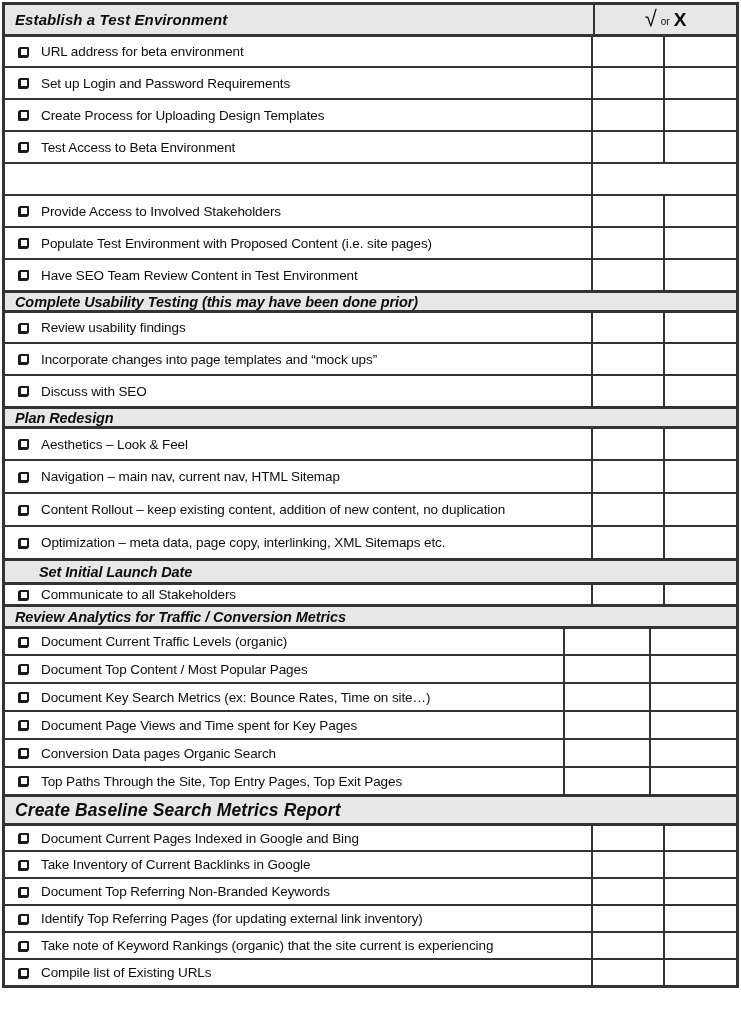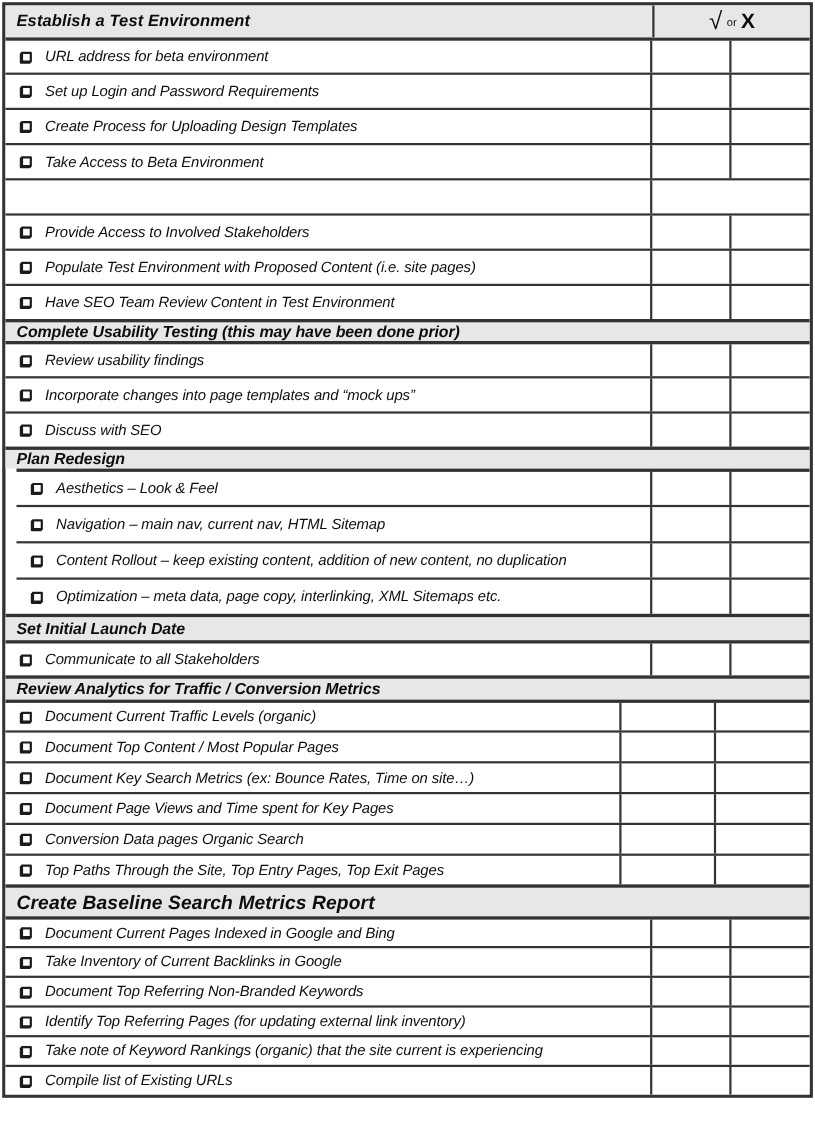--- a/index.html
+++ b/index.html
@@ -41,48 +41,48 @@
     padding-left:10px;
     font-weight:bold;font-style:italic;
     font-size:15px;
     letter-spacing:.1px;
     white-space:nowrap;
   }
   .hrow.full .title{grid-column:1/-1;}
   .hrow.s0{height:29px;}
   .hrow.s1,.hrow.s2{height:20px;}
   .hrow.s1 .title,.hrow.s2 .title,.hrow.s3 .title,.hrow.s4 .title{font-size:14.5px;letter-spacing:-.1px;}
-  .hrow.s3{height:24px;}
+  .hrow.s3{height:24px;padding-left:24px;}
   .hrow.s4{height:22px;}
   .hrow.s5{height:29px;}
   .hrow.s5 .title{font-size:17.5px;}
 
   
   .checkhead{
     grid-column:2/4;
     border-left:2px solid var(--line,#333);
     display:flex;align-items:center;justify-content:center;
     background:var(--hbg,#e7e7e7);
   }
   .checkhead .sqrt{font-size:22px;font-weight:400;line-height:1;transform:translateY(-1px);}
   .checkhead .or{font-size:10px;font-weight:400;margin:3px 4px 0 4px;}
   .checkhead .bigx{font-size:19px;font-weight:bold;line-height:1;}
 
   
-  .irow{background:#fff;font-style:italic;}
+  .irow{background:#fff;}
   .irow .main{
     display:flex;align-items:center;
     border-right:2px solid var(--line,#333);
     overflow:hidden;
   }
   .irow .ccell{border-right:2px solid var(--line,#333);}
   .irow .xcell{}
   .irow.s0,.irow.s1{height:32px;}
-  .irow.s2{height:33px;margin-left:10px;}
-  .irow.s3{height:32px;}
+  .irow.s2{height:33px;}
+  .irow.s3{height:22px;}
   .irow.s4{height:28px;gap:14px;}
   .irow.s5{height:27px;}
   .cb{
     flex:0 0 auto;
     width:10px;height:10px;
     margin:0 12px 0 14px;
     background:#fff;
     border:2px solid #1b1b1b;
     border-radius:1px;
     box-shadow:-1px 1px 0 #1b1b1b;
@@ -132,21 +132,21 @@
       <span class="cb"></span>
       <span class="ilabel">Create Process for Uploading Design Templates</span>
     </div>
     <div class="ccell"></div>
     <div class="xcell"></div>
   </div>
 
   <div class="row irow s0">
     <div class="main">
       <span class="cb"></span>
-      <span class="ilabel">Take Access to Beta Environment</span>
+      <span class="ilabel">Test Access to Beta Environment</span>
     </div>
     <div class="ccell"></div>
     <div class="xcell"></div>
   </div>
 
   <div class="row irow s0">
     <div class="ccell"></div>
     <div class="xcell"></div>
   </div>
 

